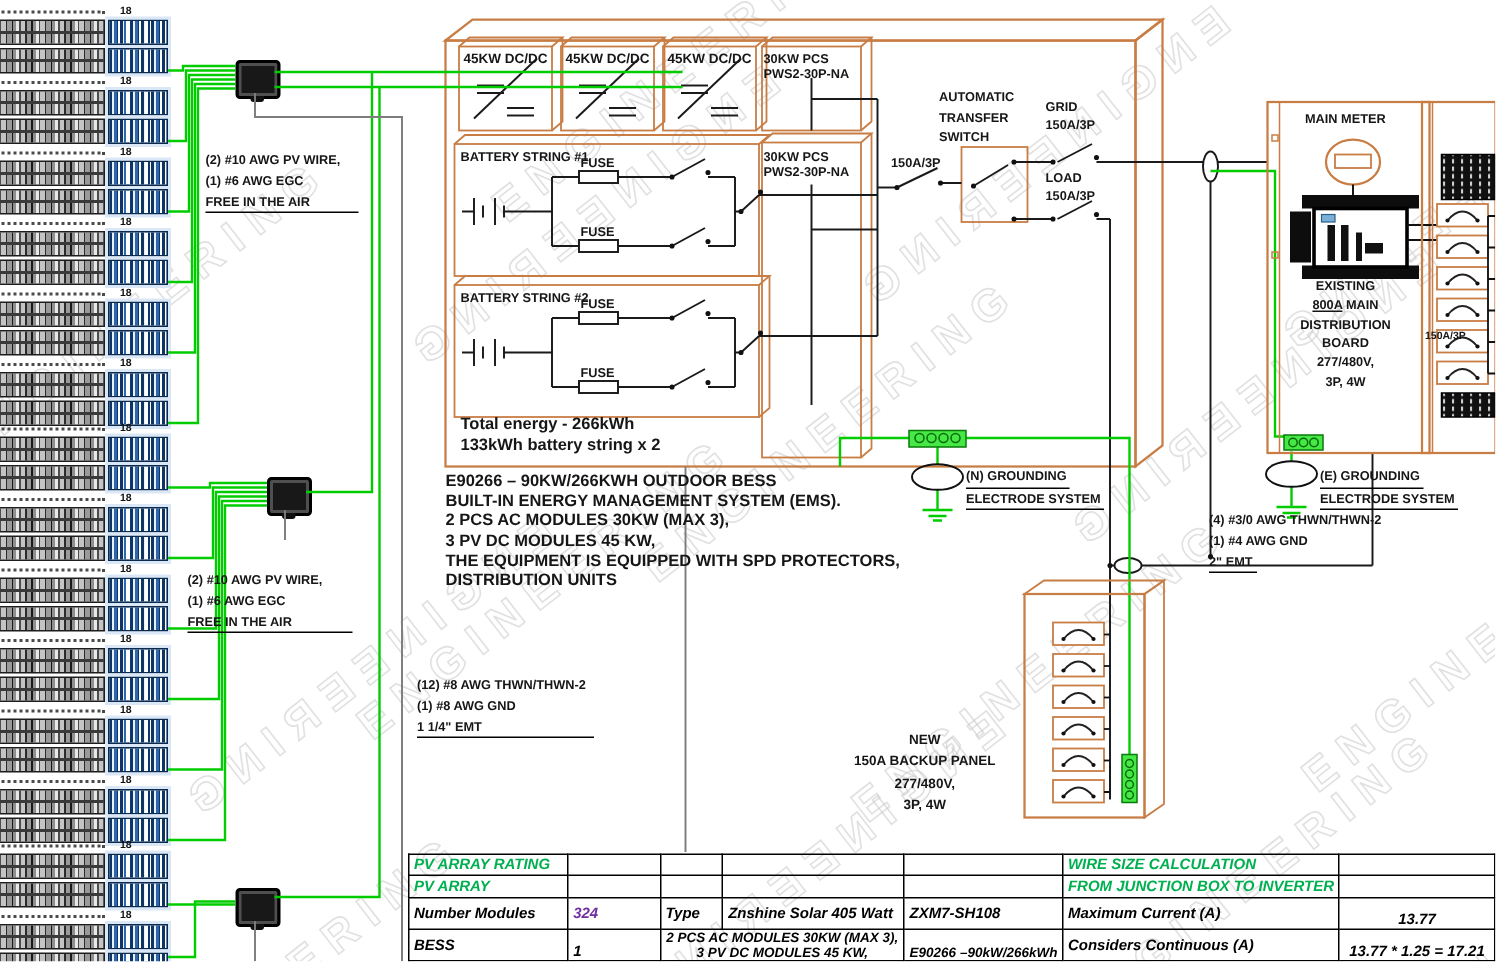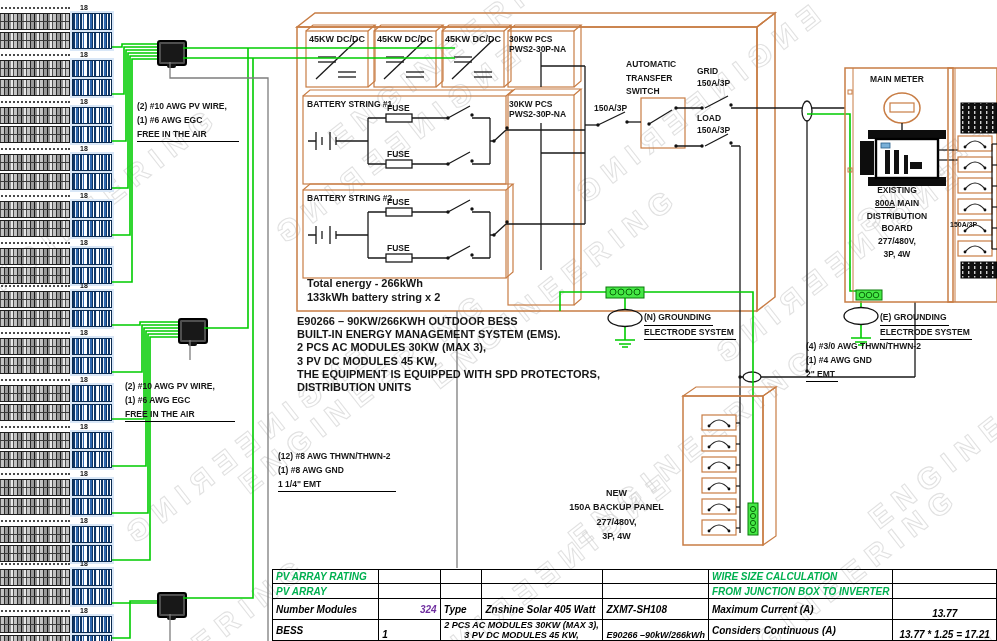--- a/index.html
+++ b/index.html
@@ -35,21 +35,21 @@
        repeating-linear-gradient(90deg,#0d3566 0 2px,#e8f0fa 2px 3px,#2f67ad 3px 5px,#0d3566 5px 6px,#ffffff 6px 7px);}
   .st1{top:6px}.st2{top:25px}
   
   .jbox{position:absolute;width:26px;height:22px;background:#181818;border:2px solid #000;border-radius:3px;
         box-shadow:inset 0 0 0 2px #4f4f4f;}
   .jbox .tab{position:absolute;left:8px;bottom:-4px;width:9px;height:4px;background:#111;border-radius:0 0 2px 2px;}
   
   #ratingTable{position:absolute;left:272px;top:569px;border-collapse:collapse;table-layout:fixed;
      font:bold italic 10px "Liberation Sans",sans-serif;color:#000;}
   #ratingTable td{border:1px solid #000;padding:0 3px;overflow:hidden;white-space:nowrap;}
-  .tgreen{color:#00b050}.tpurple{color:#7030a0;text-align:right}
+  .tgreen{color:#00b050}.tpurple{color:#7030a0;text-align:left}
   .small2{font-size:9px;white-space:normal;line-height:10px;text-align:center}
 </style>
 </head>
 <body>
 
 <div id="canvas">
 
   <div id="wmLayer">
       <div class="wm" style="left: -60px; top: 190px;">ENGINEERING</div>
       <div class="wm mir" style="left: 90px; top: 430px;">ENGINEERING</div>

